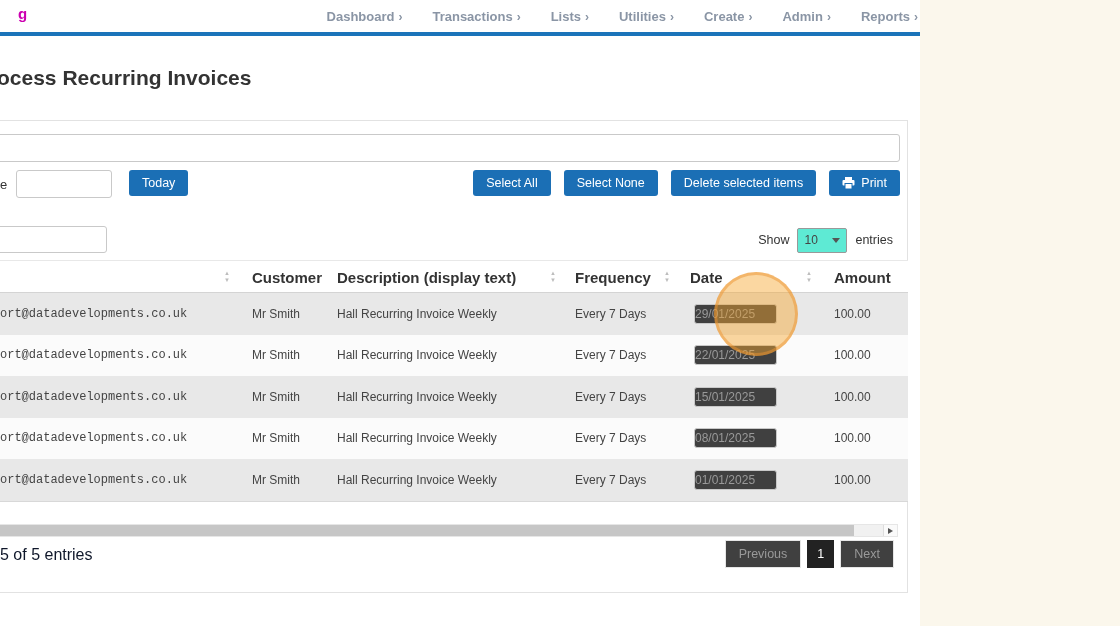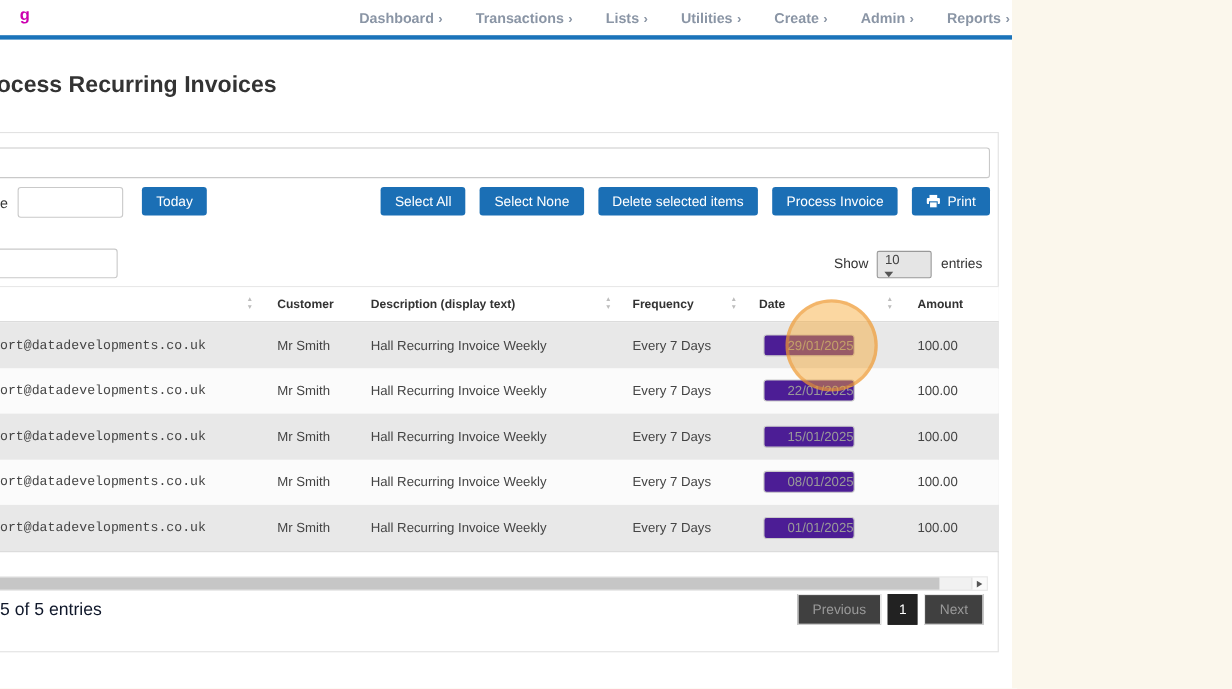--- a/index.html
+++ b/index.html
@@ -38,41 +38,41 @@
 
   
   .btn { background:#1b6fb5; color:#fff; font-size:12.5px; border:none; border-radius:3px; height:26px; padding:0 13px;
          display:inline-flex; align-items:center; justify-content:center; cursor:pointer; font-family:inherit; white-space:nowrap; }
   .today-btn { position:absolute; left:129px; top:170px; }
   .actions-row { position:absolute; right:20px; top:170px; display:flex; gap:13px;align-items:flex-end; }
   .print-icon { display:inline-flex; margin-right:6px; }
 
   
   .length-control { position:absolute; right:27px; top:227px; height:26px; display:flex; align-items:center; gap:8px; font-size:12.5px; color:#333; }
-  .select-box { width:50px; height:25px; border:1px solid #999; border-radius:2px; background:#e5e5e5; display:flex; align-items:flex-start;
-                justify-content:space-between; padding:0 6px; font-size:12px; color:#444; cursor:pointer;flex-direction:column; }
+  .select-box { width:50px; height:25px; border:1px solid #999; border-radius:2px; background:#5eead4; display:flex; align-items:center;
+                justify-content:space-between; padding:0 6px; font-size:12px; color:#444; cursor:pointer; }
   .select-chevron { width:0; height:0; border-left:4px solid transparent; border-right:4px solid transparent; border-top:5px solid #555; }
 
   
   .thead { position:absolute; left:-20px; top:260px; width:928px; height:33px; background:#fff;
            border-top:1px solid #e8e8e8; border-bottom:1px solid #d4d4d4; }
-  .th { position:absolute; top:0; height:33px; line-height:33px; font-weight:bold; font-size:11px; color:#333; cursor:pointer; white-space:nowrap; }
+  .th { position:absolute; top:0; height:33px; line-height:33px; font-weight:bold; font-size:15px; color:#333; cursor:pointer; white-space:nowrap; }
   .th-customer { left:272px; } .th-desc { left:357px; } .th-freq { left:595px; } .th-date { left:710px; } .th-amount { left:854px; }
   .sort-icon { position:absolute; top:9px; display:flex; flex-direction:column; align-items:center; gap:1px; cursor:pointer; }
   .sort-icon i { font-style:normal; font-size:6px; line-height:6px; color:#bdbdbd; }
   .si-1 { left:244px; } .si-2 { left:570px; } .si-3 { left:684px; } .si-4 { left:826px; }
 
   .tbody { position:absolute; left:-20px; top:293px; width:928px; border-bottom:1px solid #d8d8d8; }
   .t-row { position:relative; height:41.5px; cursor:pointer; }
   .row-odd { background:#e8e8e8; }
   .row-even { background:#fbfbfb; }
   .td { position:absolute; top:50%; transform:translateY(-50%); font-size:12px; color:#444; white-space:nowrap; }
   .td-email { left:20px;font-family:Liberation Mono, monospace; } .td-customer { left:272px; } .td-desc { left:357px; } .td-freq { left:595px; } .td-amount { left:854px; }
   .date-input { position:absolute; left:714px; top:50%; transform:translateY(-50%); width:83px; height:20px;
-                border:1px solid #c9c9c9; border-radius:3px; background:#4c1d95; text-align:right; font-size:12px; color:#999;
+                border:1px solid #c9c9c9; border-radius:3px; background:#404040; text-align:left; font-size:12px; color:#999;
                 font-family:inherit; outline:none; }
 
   
   .highlight-circle { position:absolute; left:714px; top:272px; width:84px; height:84px; border-radius:50%;
                       background:rgba(246,167,47,0.45); border:3px solid rgba(236,148,50,0.5); z-index:40; pointer-events:none; }
 
   
   .hscrollbar { position:absolute; left:-20px; top:524px; width:918px; height:13px; background:#f1f1f1; border:1px solid #e6e6e6; }
   .hthumb { position:absolute; left:0; top:0; width:873px; height:11px; background:#c6c6c6; }
   .harrow { position:absolute; right:0; top:0; width:14px; height:11px; background:#fafafa; border-left:1px solid #ddd;
@@ -113,21 +113,20 @@
     <input class="text-input filter-input" value="" style="">
 
     <span class="date-label">e</span>
     <input class="text-input date-filter-input" value="" style="">
     <button class="btn today-btn">Today</button>
 
     <div class="actions-row">
       <button class="btn">Select All</button>
       <button class="btn">Select None</button>
       <button class="btn">Delete selected items</button>
-      <button class="btn">Process Invoice</button>
       <button class="btn">
         <span class="print-icon">
           <svg width="13" height="12" viewBox="0 0 13 12">
               <rect x="3" y="0" width="7" height="3" fill="#ffffff"></rect>
               <rect x="0.5" y="3" width="12" height="5.5" rx="1" fill="#ffffff"></rect>
               <rect x="3" y="6.5" width="7" height="5.5" fill="#ffffff" stroke="#1b6fb5" stroke-width="1"></rect>
             </svg>
         </span>
         <span>Print</span>
       </button>

